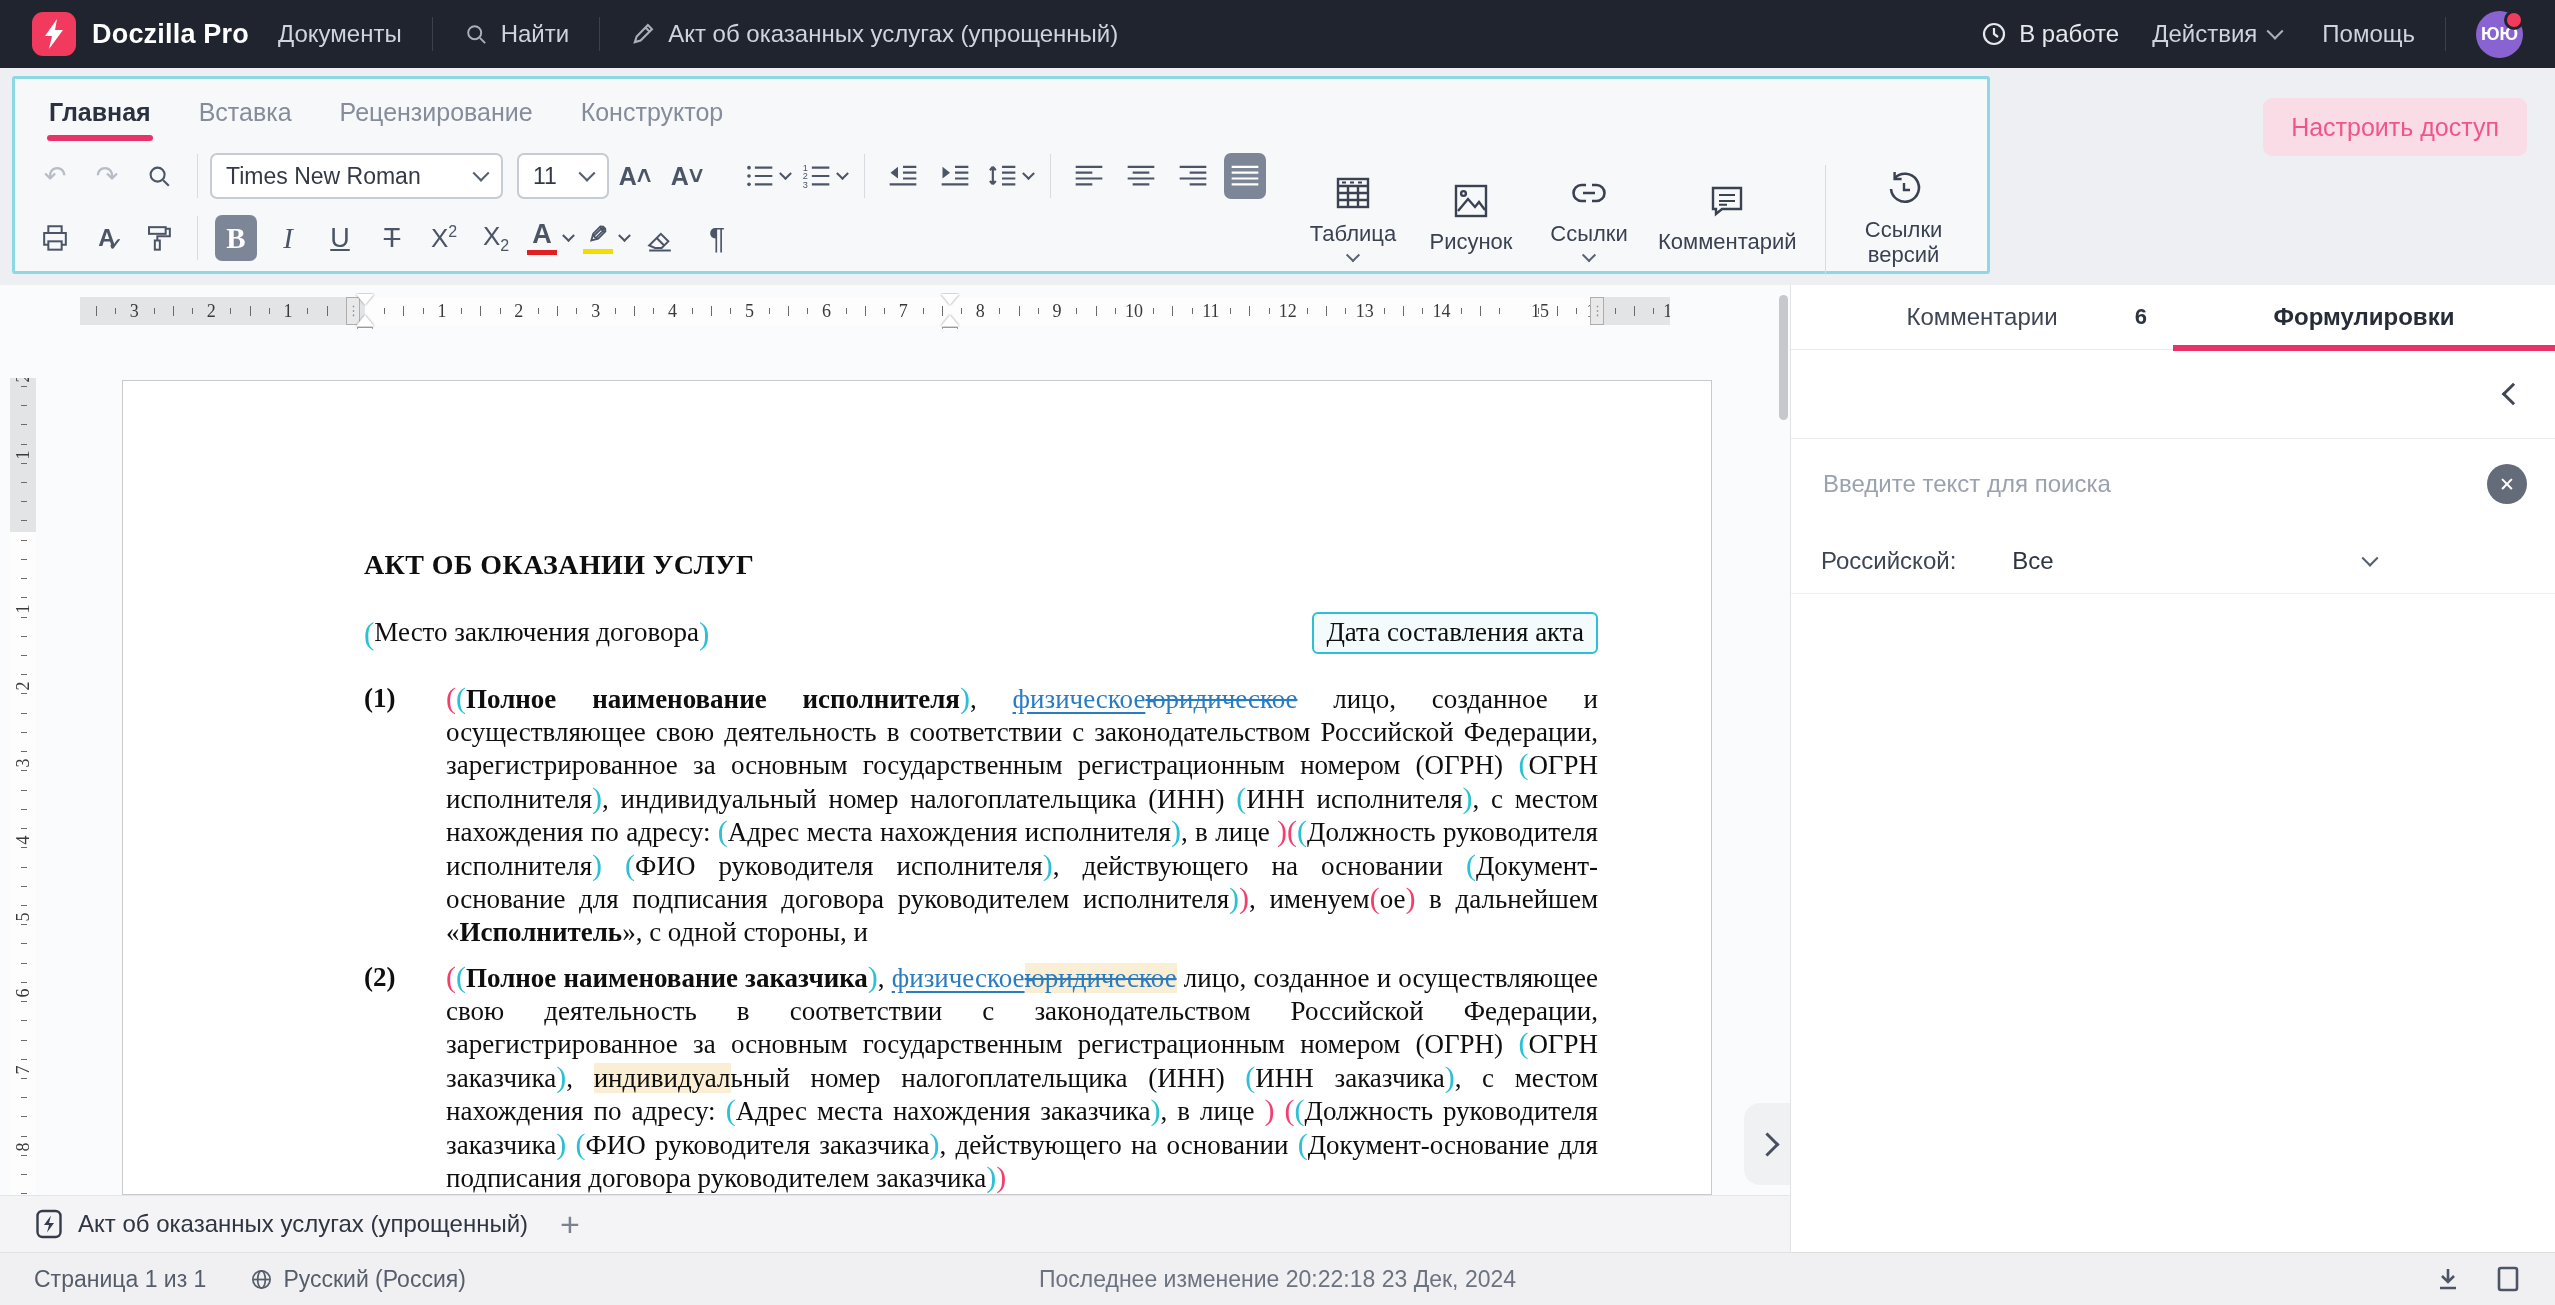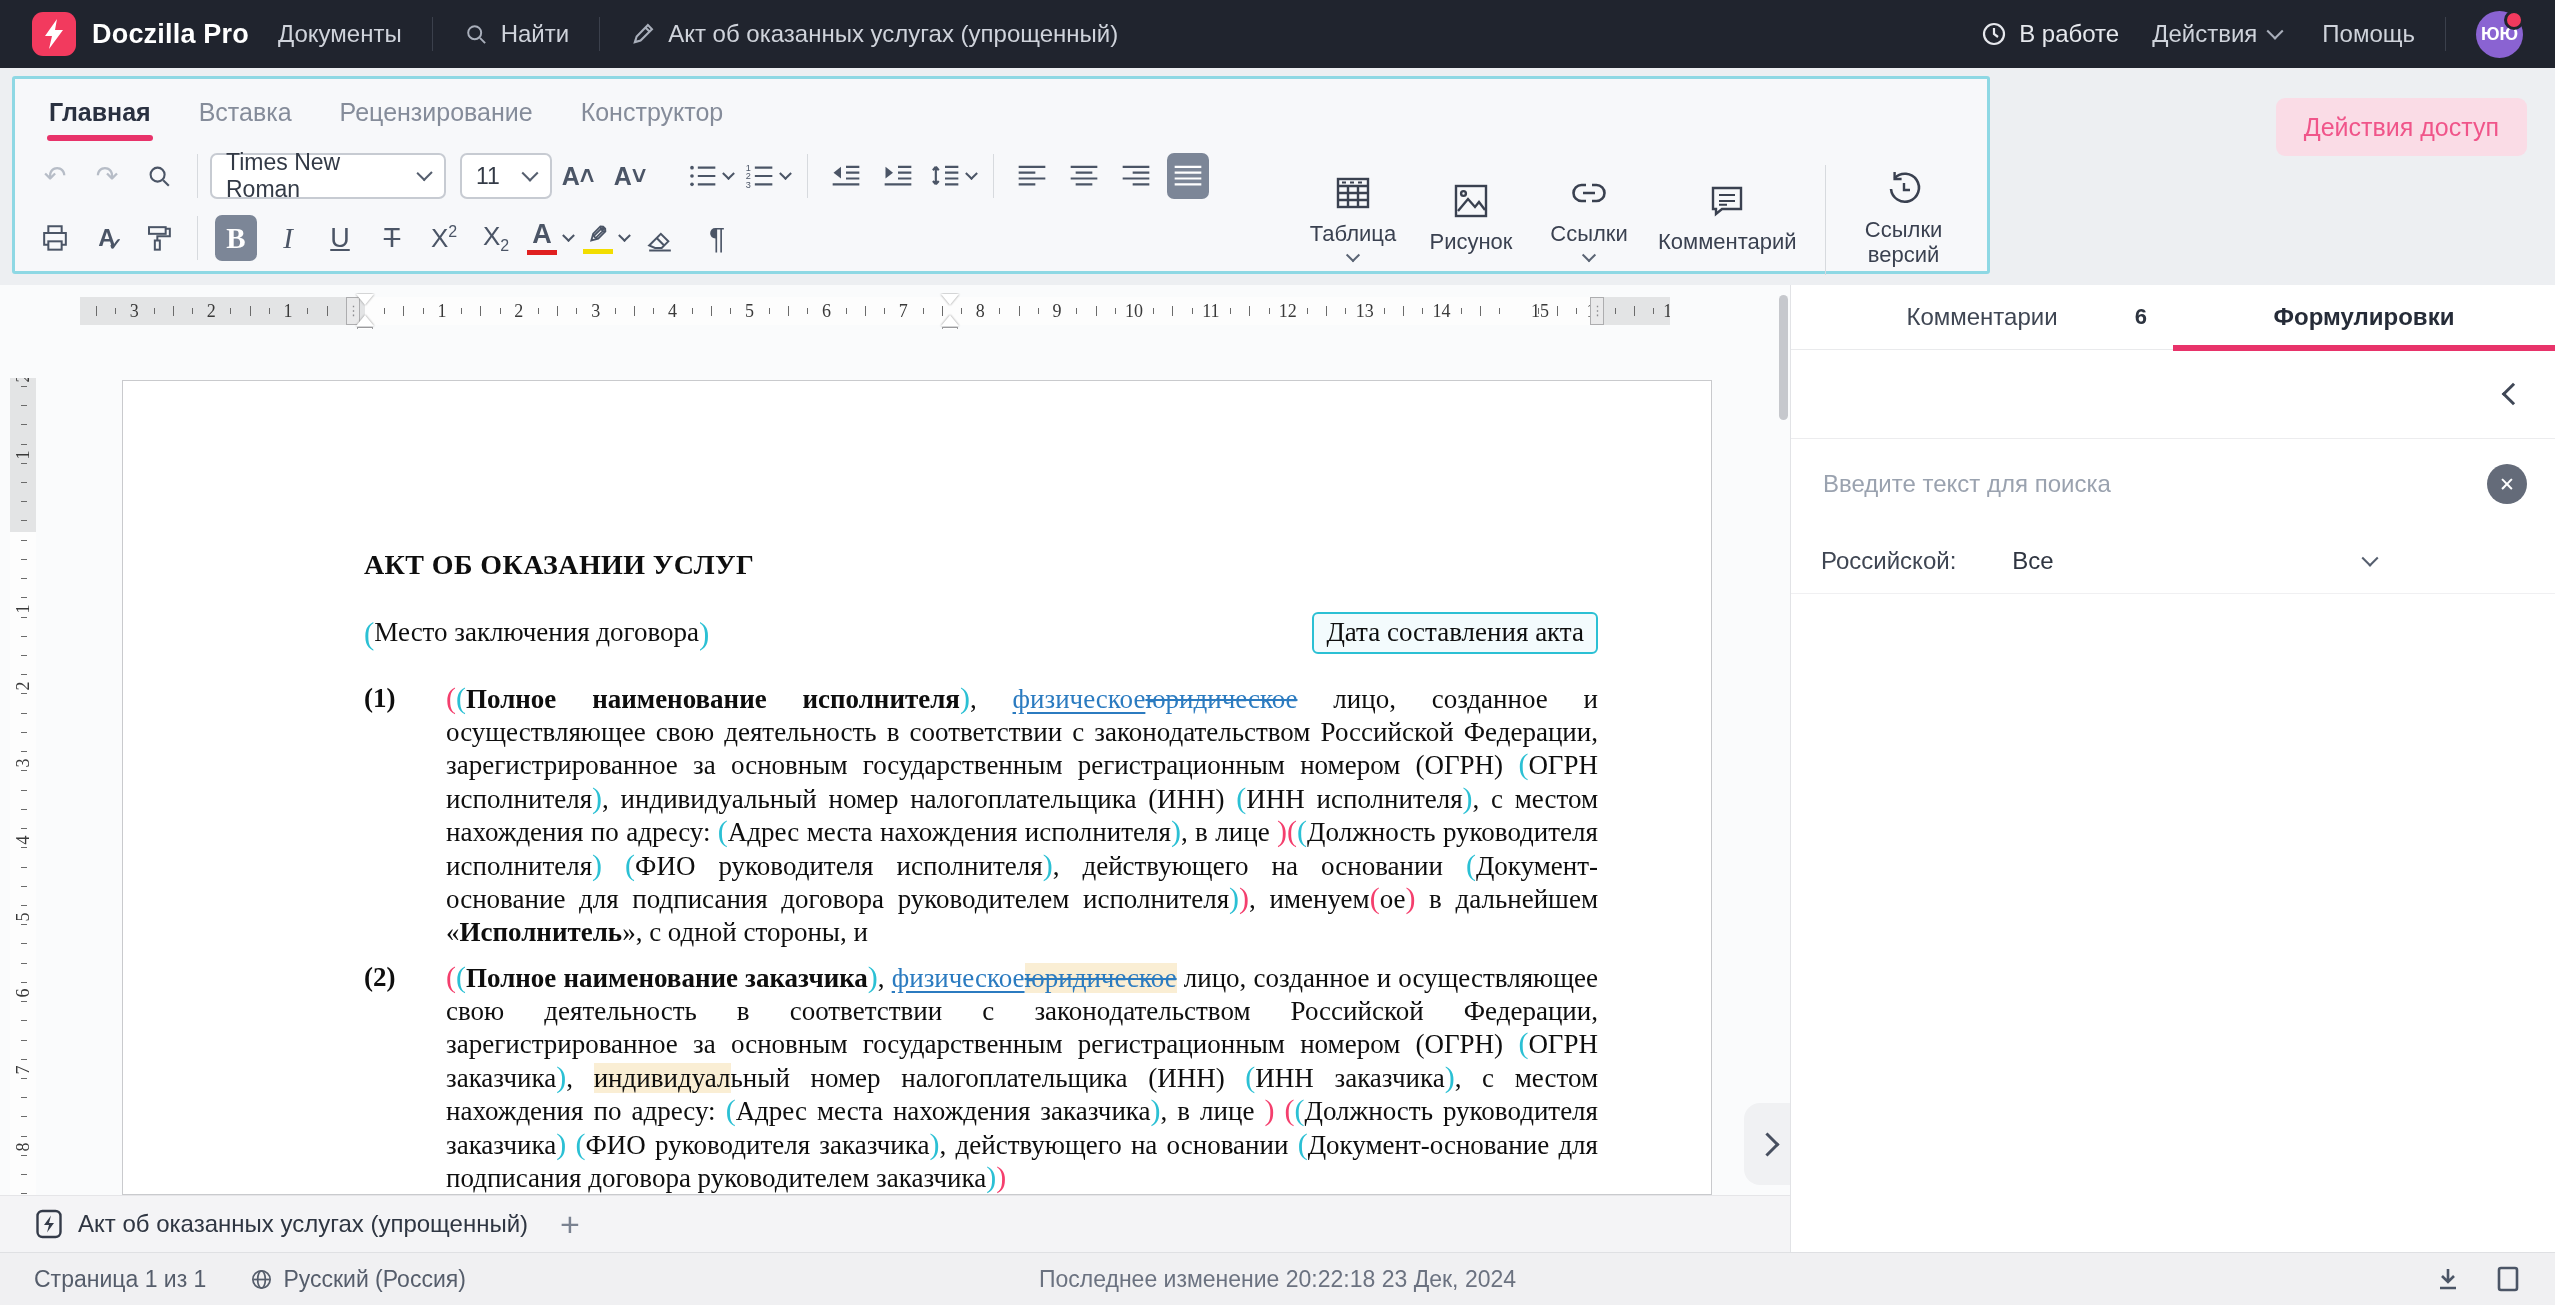--- a/index.html
+++ b/index.html
@@ -220,21 +220,21 @@
         <div class="trow">
           <button class="tb dis">↶</button>
           <button class="tb dis">↷</button>
           <button class="tb">
             <svg width="28" height="28" viewBox="0 0 40 40" fill="none" stroke="currentColor" stroke-width="3">
                 <circle cx="18" cy="18" r="10"></circle>
                 <path d="M26 26l8 8"></path>
               </svg>
           </button>
           <span class="vdiv"></span>
-          <span class="selbox" style="width:236px">
+          <span class="selbox" style="width:293px">
             <span>Times New Roman</span>
               <i class="ch ch-d"></i>
           </span>
           <span class="selbox" style="width:92px;margin-left:14px">
             <span>11</span>
               <i class="ch ch-d"></i>
           </span>
           <button class="tb" style="font-size:25px;font-weight:600">A˄</button>
           <button class="tb" style="font-size:25px;font-weight:600">A˅</button>
           <span class="vdiv" style="background:transparent"></span>
@@ -416,21 +416,21 @@
           <svg width="44" height="44" viewBox="0 0 44 44" fill="none" stroke="currentColor" stroke-width="2.6">
               <path d="M12.6 11.3A14 14 0 1 1 9 22"></path>
               <path d="M12.6 5v7h7" stroke-width="2.4"></path>
               <path d="M22 16v7h6" stroke-width="2.4"></path>
             </svg>
           <span class="lbl" style="width:100px">Ссылки версий</span>
         </button>
       </div>
     </div>
   </div>
-  <button class="accessbtn">Действия доступ</button>
+  <button class="accessbtn">Настроить доступ</button>
 </div>
 
 <div class="workspace">
 
   <div class="hruler">
     <div class="seg" style="left:0;width:285px"></div>
     <div class="seg white" style="left:285px;width:1230px"></div>
     <div class="seg" style="left:1515px;width:75px"></div>
     <span class="rh-handle" style="left:266px">⋮</span>
     <span class="rh-handle" style="left:1510px">⋮</span>

